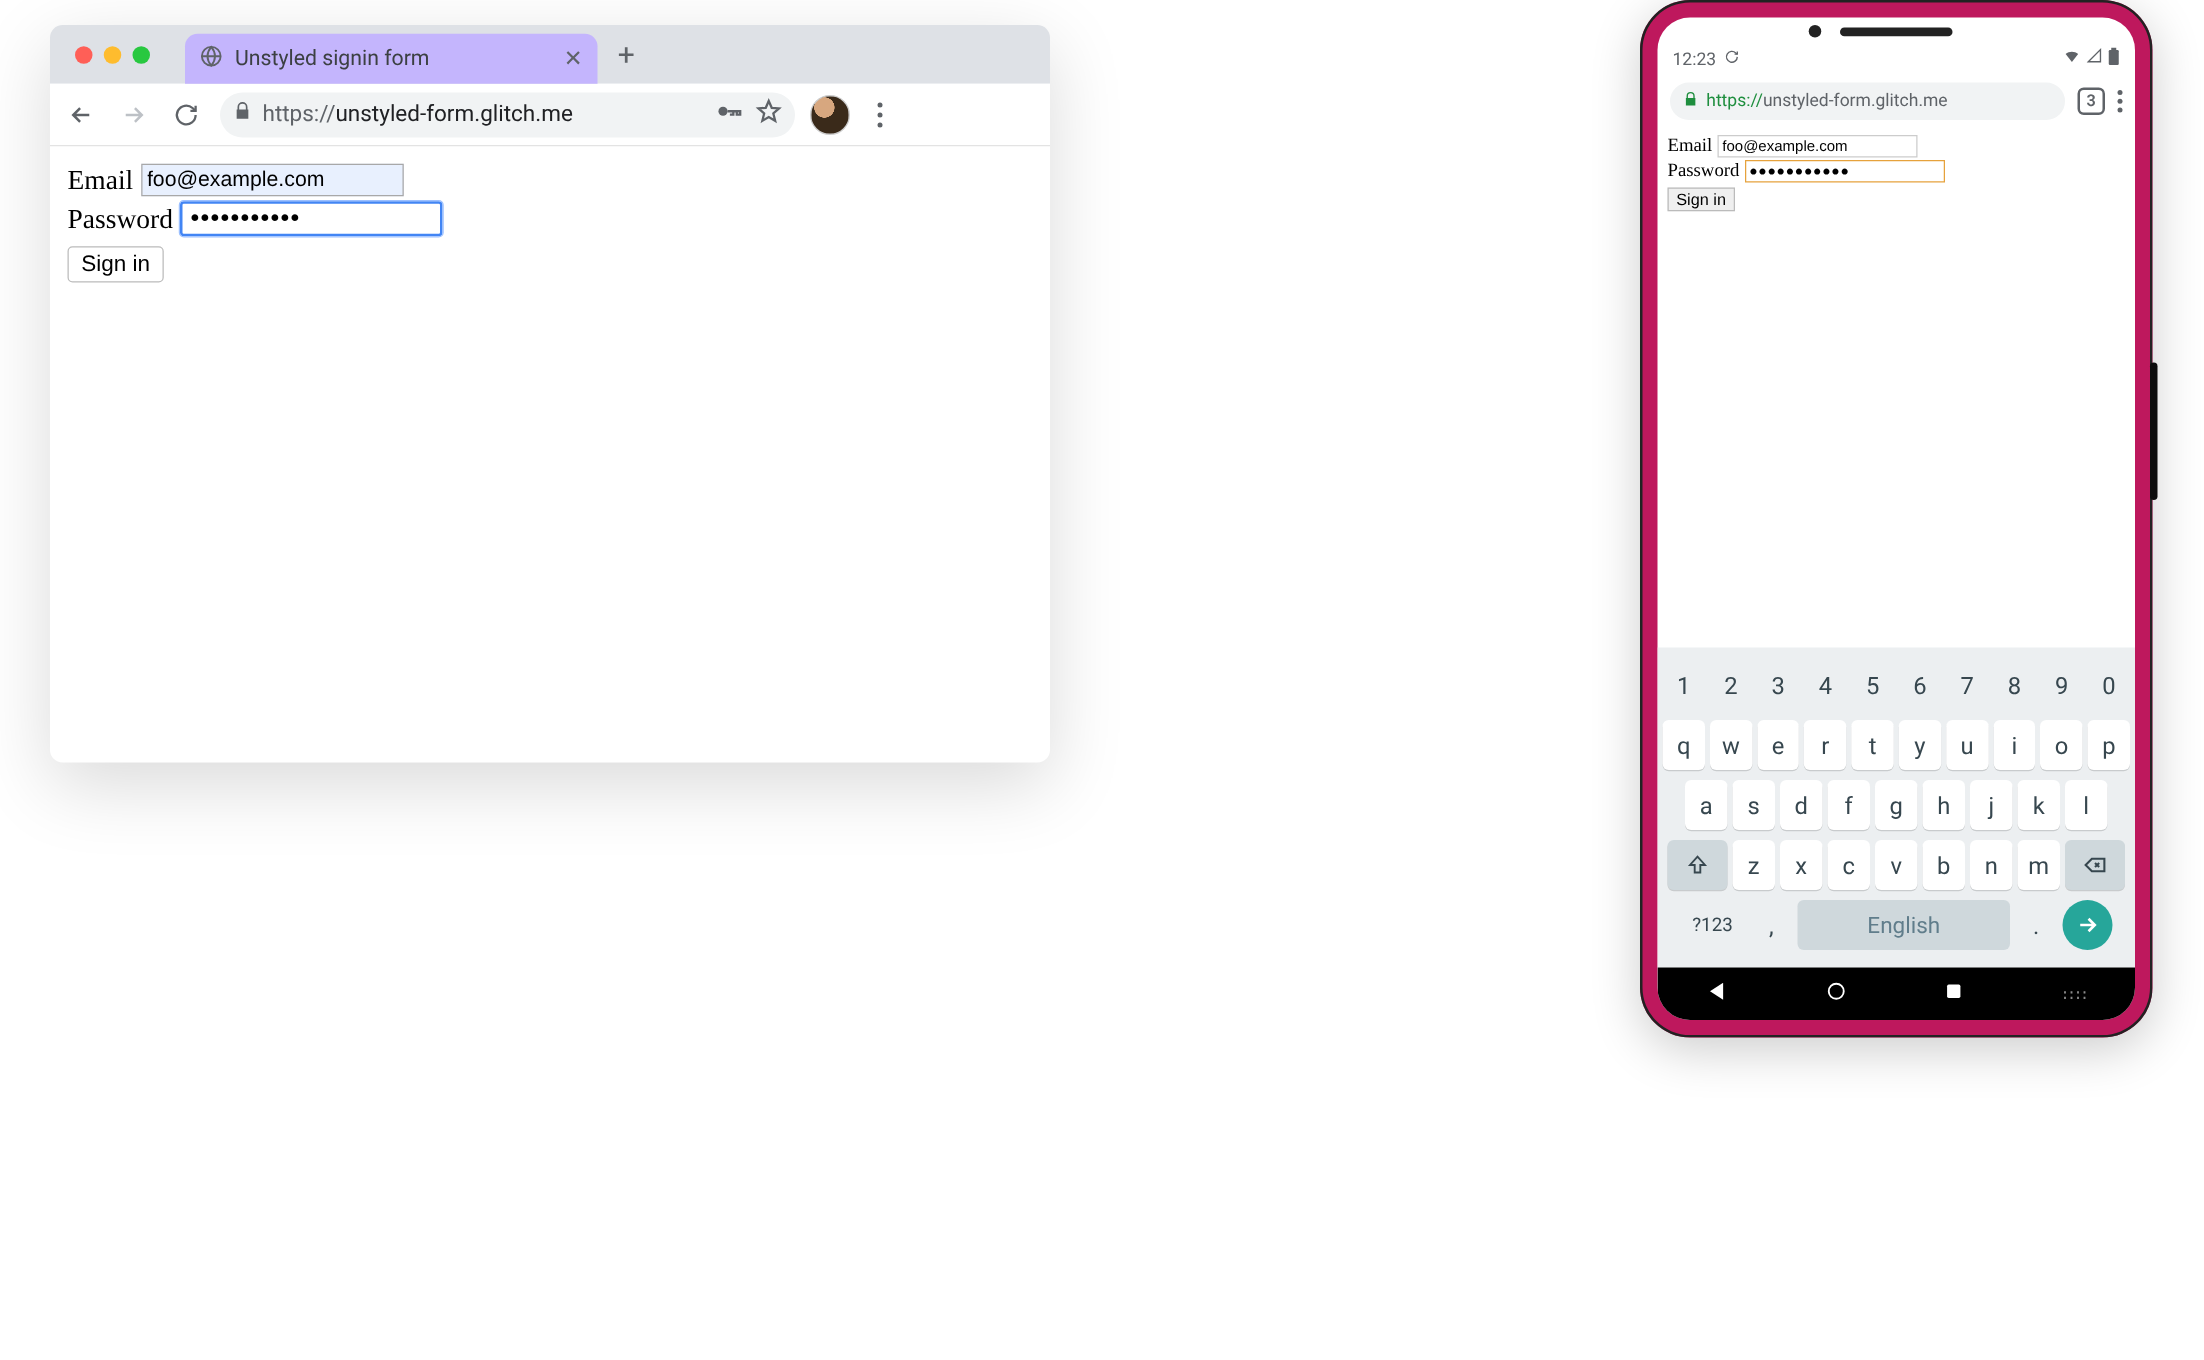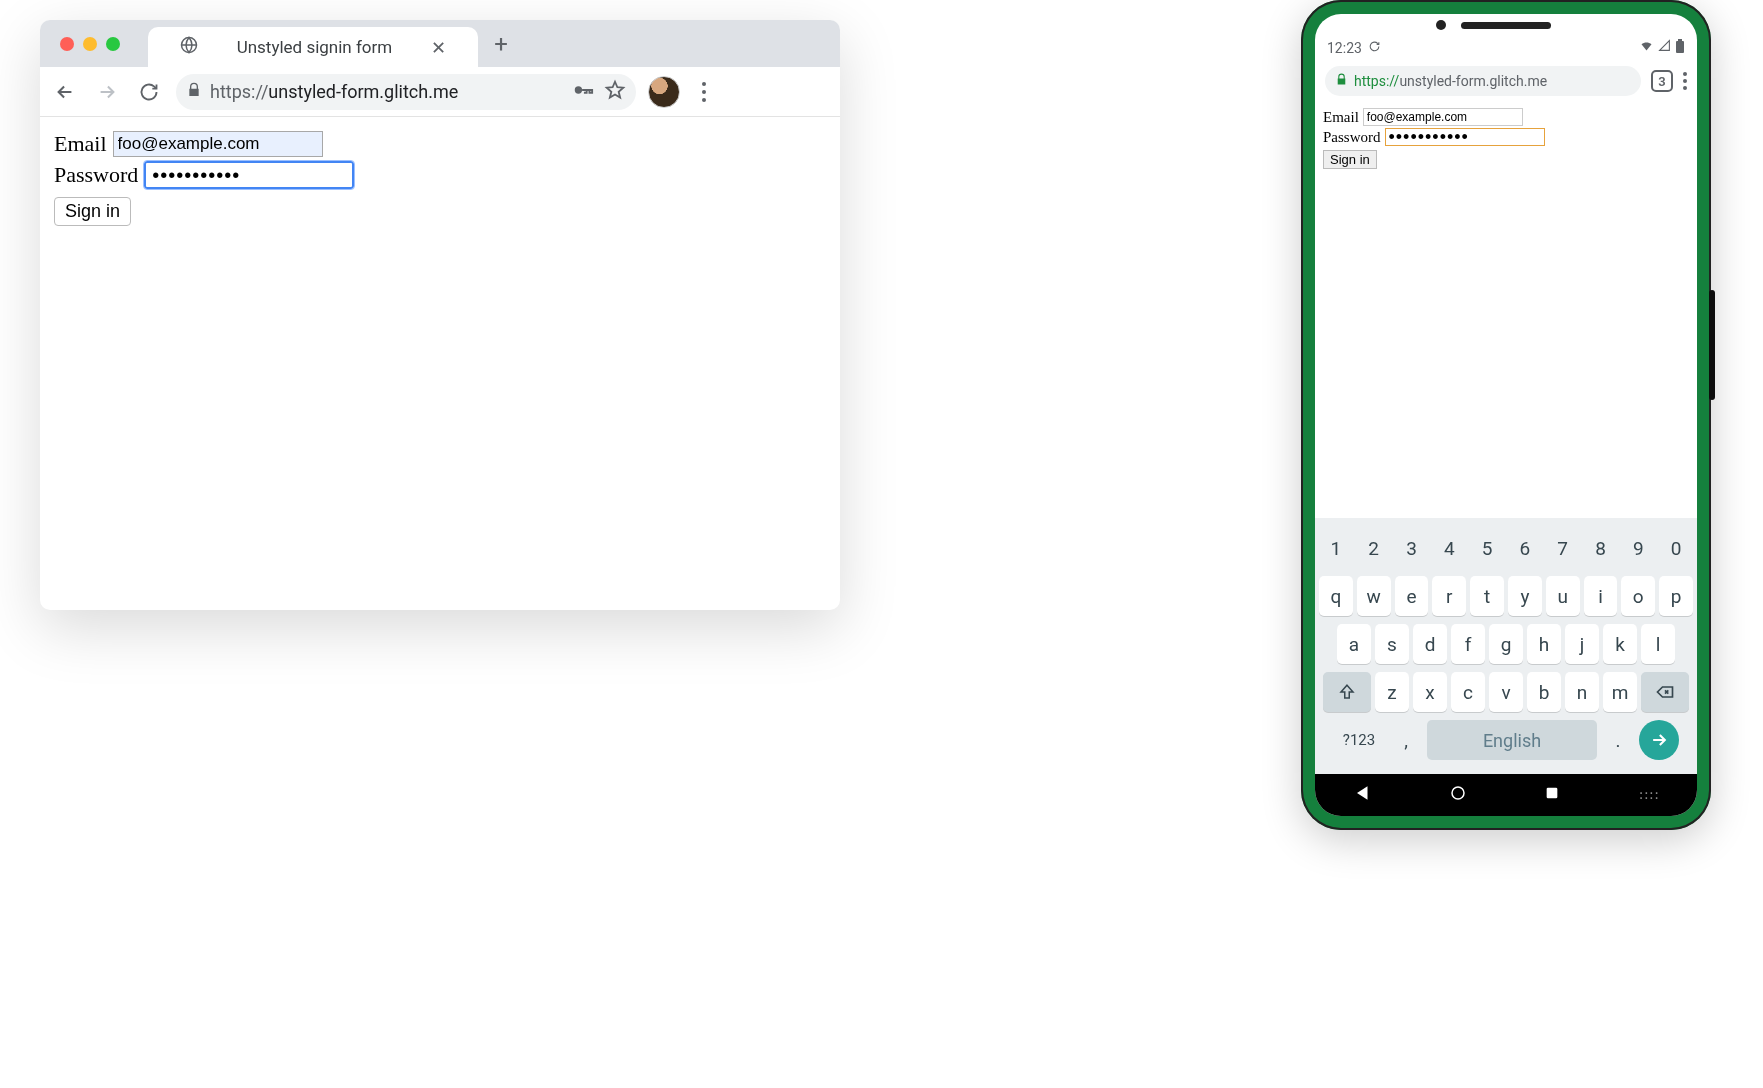--- a/index.html
+++ b/index.html
@@ -40,32 +40,31 @@
     padding-left: 8px;
     padding-right: 28px;
   }
   .light {
     width: 14px; height: 14px; border-radius: 50%;
   }
   .red { background: #ff5f57; }
   .yellow { background: #febc2e; }
   .green { background: #28c840; }
   .tab {
-    background: #ffffff;
+    background: #c4b5fd;
     height: 40px;
     border-top-left-radius: 10px;
     border-top-right-radius: 10px;
     display: flex;
     align-items: center;
-    padding: 0 32px;
+    padding: 0 12px;
     gap: 10px;
     font-size: 17px;
     color: #3c4043;
     min-width: 330px;
-    text-align: center;
   }
   .tab svg, .tab .globe-icon { flex-shrink: 0; }
   .tab-title { flex: 1; white-space: nowrap; overflow: hidden; text-overflow: ellipsis; }
   .close-x { font-size: 18px; color: #5f6368; }
   .new-tab {
     width: 34px; height: 34px;
     display: flex; align-items: center; justify-content: center;
     font-size: 24px; color: #5f6368;
     align-self: center;
     margin-left: 6px;
@@ -145,25 +144,25 @@
     background: #fff;
     border: 1px solid #bbb;
     border-radius: 4px;
     padding: 3px 10px;
     margin-top: 4px;
   }
 
   
   .phone {
     position: absolute;
-    right: 52px;
+    right: 41px;
     top: 0;
     width: 410px;
     height: 830px;
-    background: #15803d;
+    background: #be185d;
     border-radius: 40px;
     padding: 14px;
     box-shadow: inset 0 0 0 2px #222, 0 10px 40px rgba(0,0,0,0.2);
   }
   .phone-side-btn {
     position:absolute; right:-4px; top:290px; width:6px; height:110px;
     background:#0d0d0d; border-radius:3px;
   }
   .phone-screen {
     width: 100%; height: 100%;

